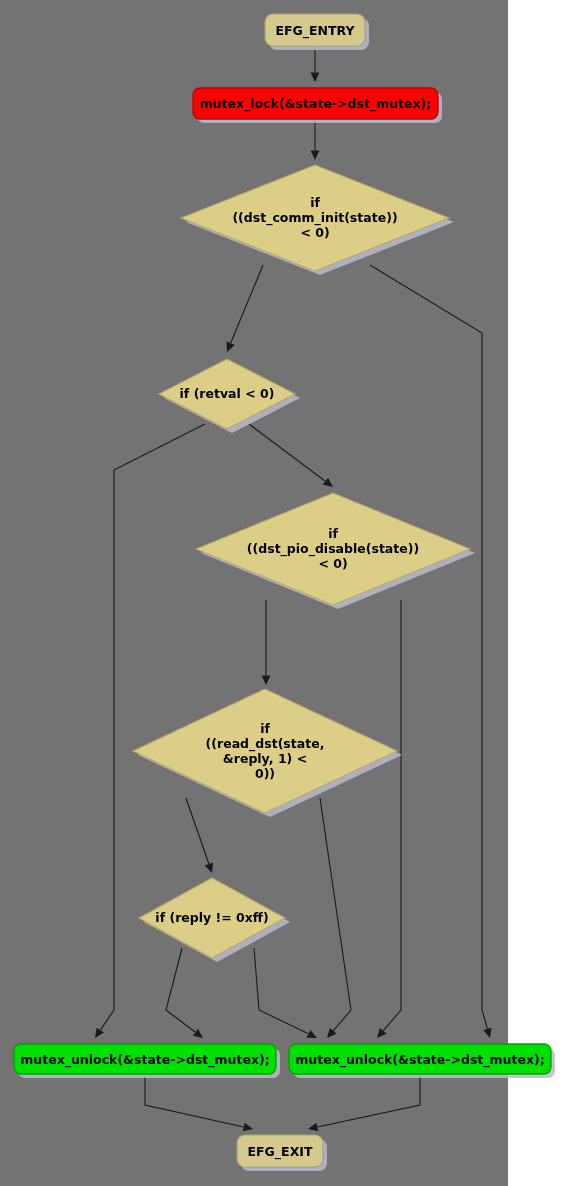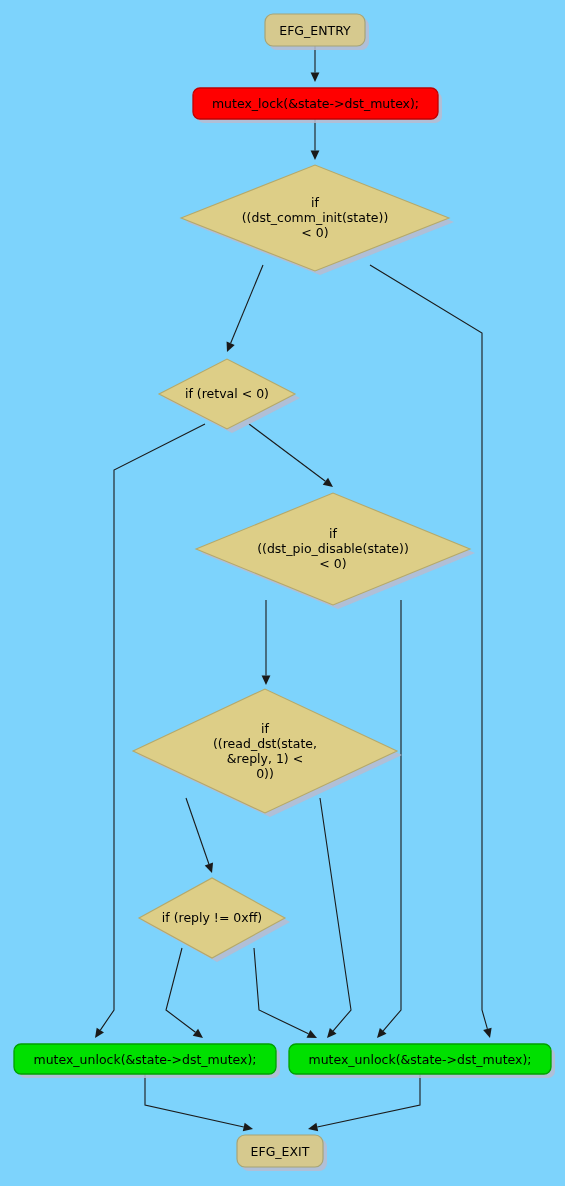--- a/index.html
+++ b/index.html
@@ -8,23 +8,24 @@
     background: #FFFFFF;
   }
   body {
     width: 565px;
     height: 1186px;
     font-family: "DejaVu Sans", sans-serif;
     overflow: hidden;
   }
   #diagram-root {
     position: relative;
-    width: 565px;
+    width: 508px;
     height: 1186px;
-    background: #7dd3fc;
+    background: #737373;
+    font-weight: bold;
   }
   svg#flow {
     display: block;
     width: 565px;
     height: 1186px;
   }
   .node-label {
     font-family: "DejaVu Sans", sans-serif;
     font-size: 12.5px;
     fill: #000000;

